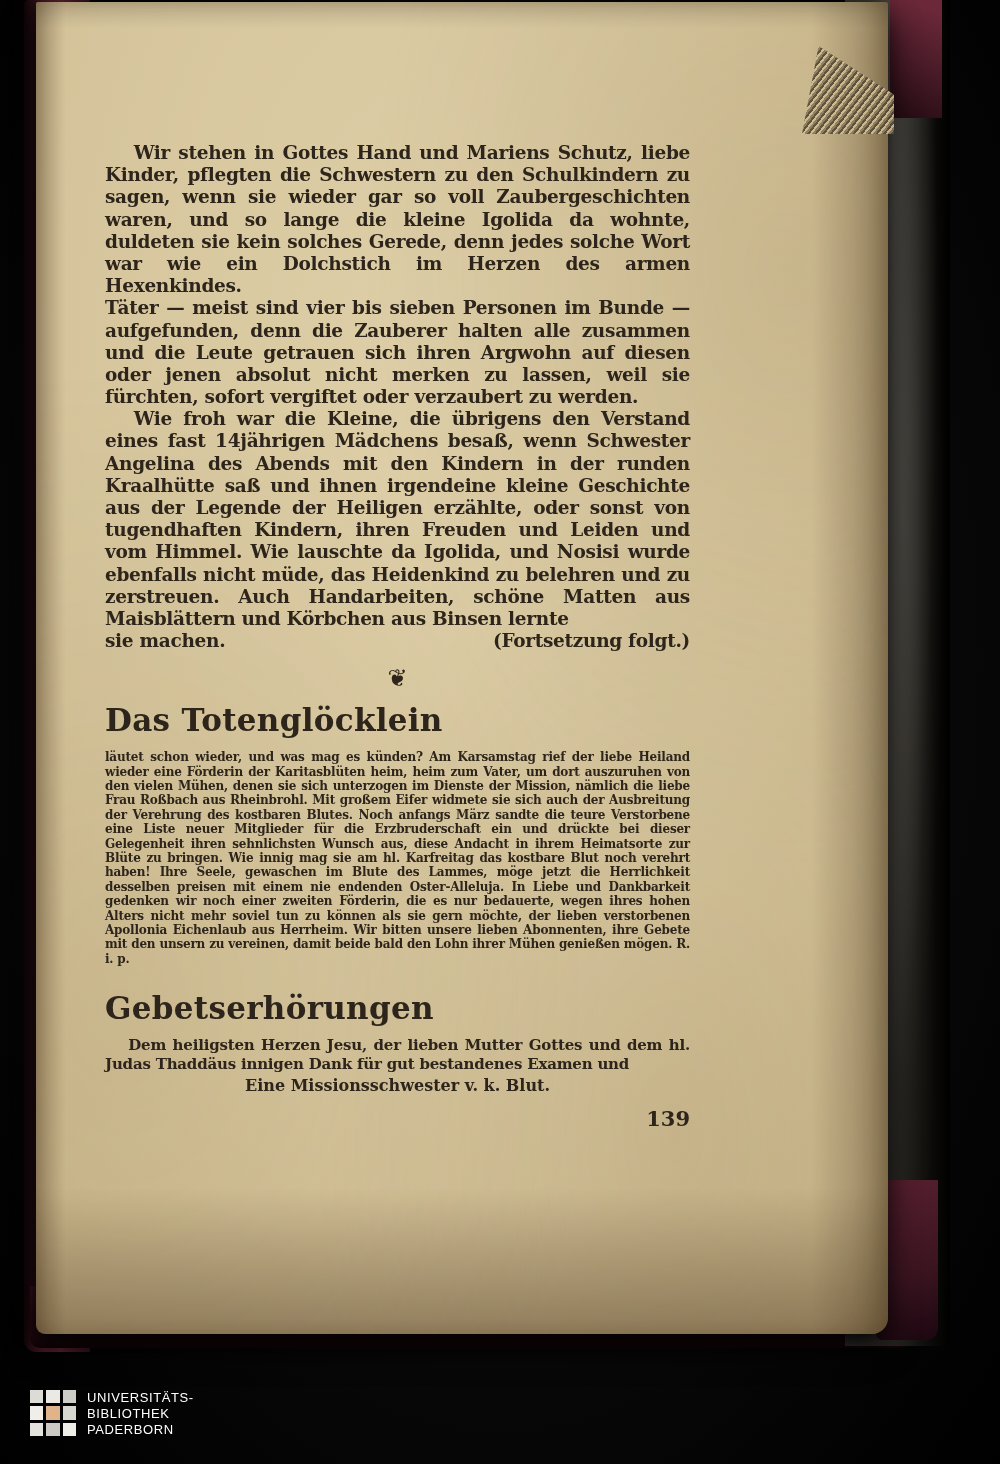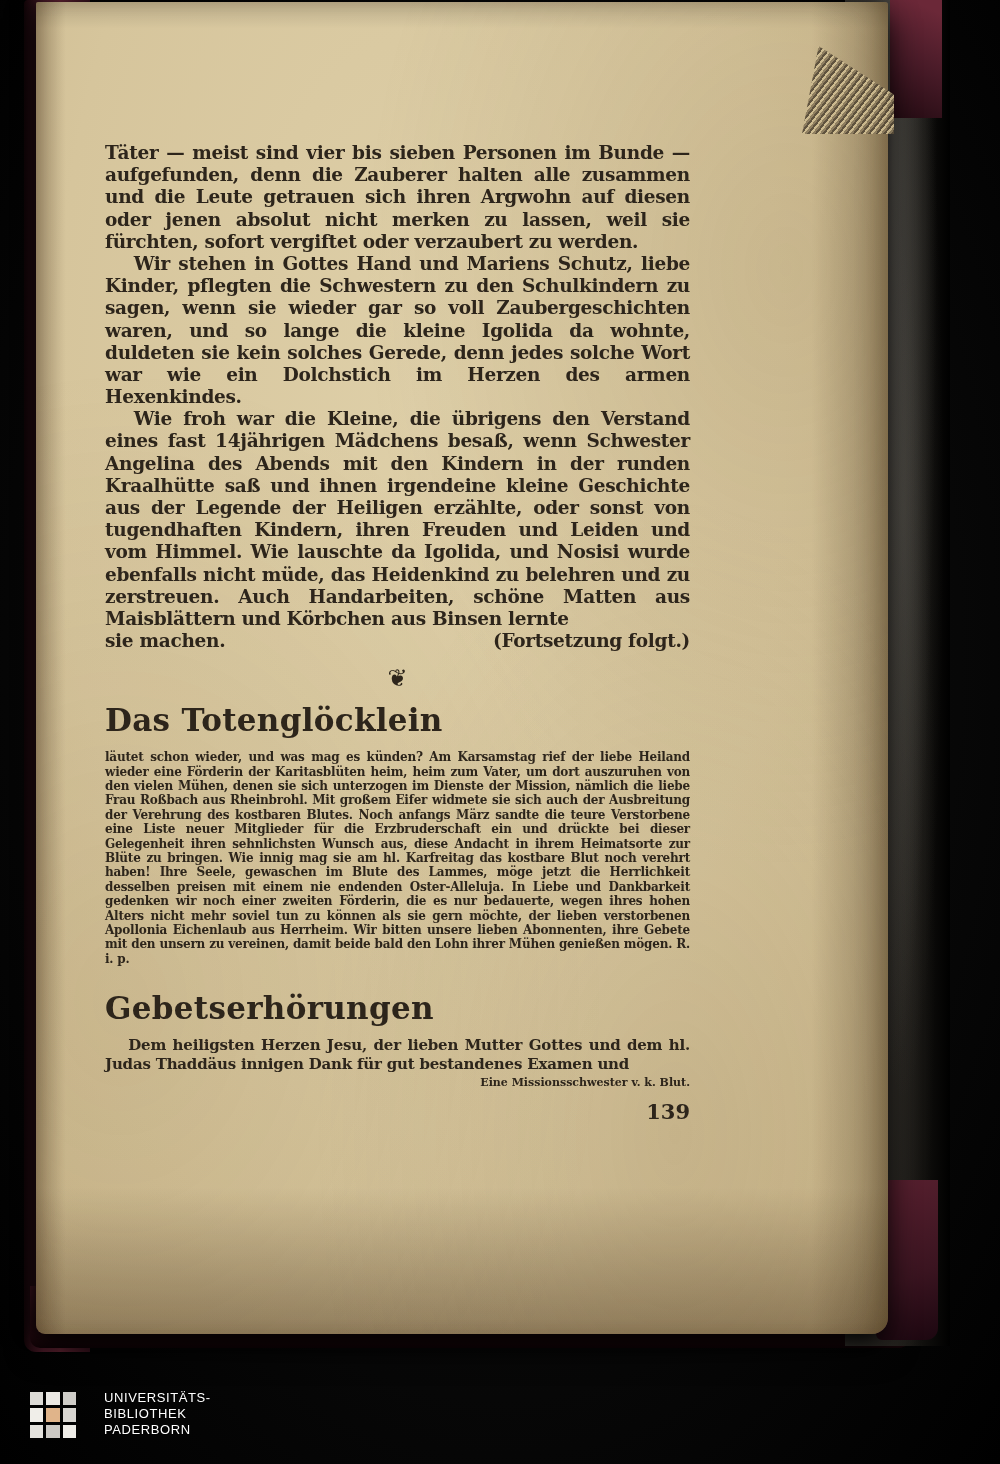--- a/index.html
+++ b/index.html
@@ -97,27 +97,27 @@
     font-size:31px; letter-spacing:.3px; font-weight:700;
     margin:10px 0 12px;
   }
   .heading2 { margin-top:24px; margin-bottom:8px; }
   .toten-body {
     font-size:12px; line-height:1.2; letter-spacing:-0.2px;
   }
   .g, .gebete .para { font-size:15px; line-height:1.25; letter-spacing:-0.2px; }
   .gebete .para { margin-top:10px; }
   .gebete .lastline { font-size:16.5px; line-height:1.25; }
-  .sig-right { text-align:right; font-size:11px; line-height:1.25; margin-top:2px; }
+  .sig-right { text-align:center; font-size:16px; line-height:1.25; margin-top:2px; }
   .page-number { text-align:right; font-size:21px; margin-top:10px; }
 
   
   .watermark {
     position:absolute; left:30px; top:1390px;
-    display:flex; align-items:flex-end; gap:28px;
+    display:flex; align-items:flex-start; gap:11px;
   }
   .logo-grid {
     width:46px; height:46px;
     display:grid; grid-template-columns:repeat(3,1fr); grid-template-rows:repeat(3,1fr);
     gap:3px;
   }
   .logo-grid span { display:block; }
   .logo-grid span:nth-child(1){background:#dddbd6;}
   .logo-grid span:nth-child(2){background:#ebe9e4;}
   .logo-grid span:nth-child(3){background:#cfcdc8;}
@@ -141,22 +141,22 @@
   <div class="cover-left"></div>
   <div class="cover-bottom"></div>
   <div class="right-block"></div>
   <div class="cover-right-top"></div>
   <div class="cover-right-bottom"></div>
 
   <div class="paper">
     <div class="text-block">
 
       <div class="story">
+        <p class="para indent">Wir stehen in Gottes Hand und Mariens Schutz, liebe Kinder, pflegten die Schwestern zu den Schulkindern zu sagen, wenn sie wieder gar so voll Zaubergeschichten waren, und so lange die kleine Igolida da wohnte, duldeten sie kein solches Gerede, denn jedes solche Wort war wie ein Dolchstich im Herzen des armen Hexenkindes.</p>
         <p class="para noindent">Täter — meist sind vier bis sieben Personen im Bunde — aufgefunden, denn die Zauberer halten alle zusammen und die Leute getrauen sich ihren Argwohn auf diesen oder jenen absolut nicht merken zu lassen, weil sie fürchten, sofort vergiftet oder verzaubert zu werden.</p>
-        <p class="para indent">Wir stehen in Gottes Hand und Mariens Schutz, liebe Kinder, pflegten die Schwestern zu den Schulkindern zu sagen, wenn sie wieder gar so voll Zaubergeschichten waren, und so lange die kleine Igolida da wohnte, duldeten sie kein solches Gerede, denn jedes solche Wort war wie ein Dolchstich im Herzen des armen Hexenkindes.</p>
         <p class="para indent">Wie froh war die Kleine, die übrigens den Verstand eines fast 14jährigen Mädchens besaß, wenn Schwester Angelina des Abends mit den Kindern in der runden Kraalhütte saß und ihnen irgendeine kleine Geschichte aus der Legende der Heiligen erzählte, oder sonst von tugendhaften Kindern, ihren Freuden und Leiden und vom Himmel. Wie lauschte da Igolida, und Nosisi wurde ebenfalls nicht müde, das Heidenkind zu belehren und zu zerstreuen. Auch Handarbeiten, schöne Matten aus Maisblättern und Körbchen aus Binsen lernte</p>
         <div class="lastline">
           <span>sie machen.</span>
           <span>(Fortsetzung folgt.)</span>
         </div>
       </div>
 
       <div class="ornament">❦</div>
 
       <h2 class="heading">Das Totenglöcklein</h2>

